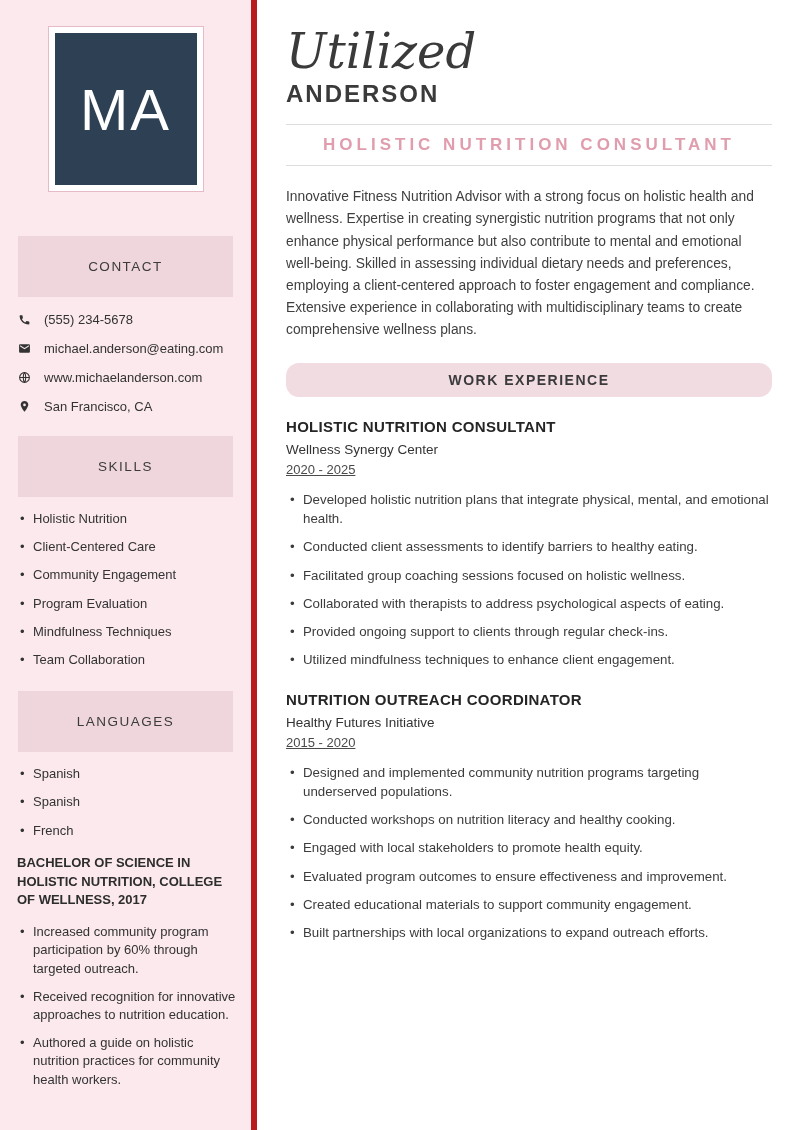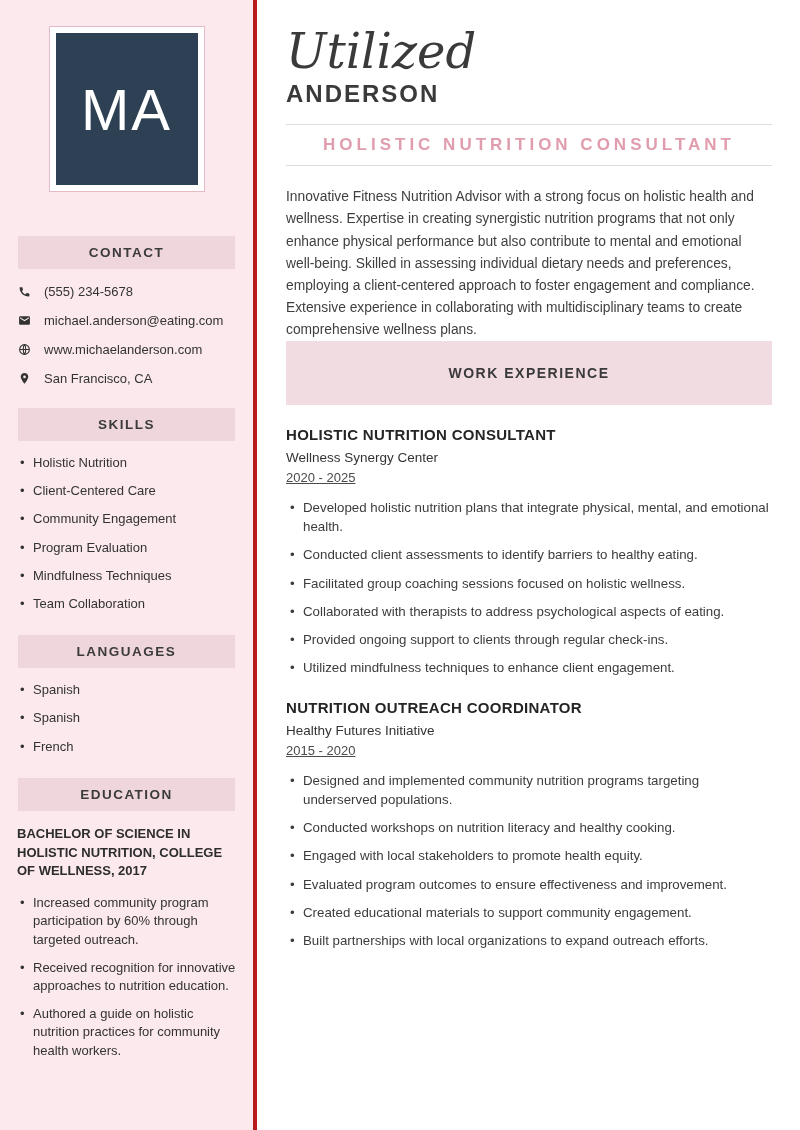--- a/index.html
+++ b/index.html
@@ -8,42 +8,42 @@
     font-family:"Liberation Sans", sans-serif;
     background:#ffffff;
     color:#3c3c3c;
   }
   .page { display:flex; width:800px; height:1130px; overflow:hidden; }
 
   
   .sidebar {
     width:257px; min-width:257px;
     background:#fbe9ed;
-    border-right:4px solid #b91c1c;
+    border-right:6px solid #b91c1c;
     padding-top:26px;
   }
   .avatar-frame {
     width:156px; margin:0 auto;
     background:#ffffff;
     border:1px solid #e6bac6;
     padding:6px;
   }
   .avatar-box {
     width:100%; height:152px;
     background:#2e4053;
     display:flex; align-items:center; justify-content:center;
   }
   .avatar-box span {
     color:#ffffff; font-size:58px; letter-spacing:2px;
     font-family:"Liberation Sans", sans-serif;
   }
   .band {
     margin:0 18px; background:#eed6dc;
-    text-align:center; padding:9px 0;
-    font-weight:bold; font-size:13.5px; letter-spacing:1.5px;
+    text-align:center; padding:23px 0;
+    font-weight:normal; font-size:13.5px; letter-spacing:1.5px;
     color:#3b3b3b;
   }
   .band.contact { margin-top:44px; }
   .band.mt { margin-top:22px; }
   .contact-list { list-style:none; margin:15px 10px 0 18px; }
   .contact-list li {
     display:flex; align-items:center; gap:13px;
     font-size:13px; color:#333; margin-bottom:14px;
   }
   .cicon { width:13px; height:13px; display:inline-flex; flex-shrink:0; }
@@ -72,23 +72,23 @@
   .rule { border:none; border-top:1px solid #ddd; margin:0; }
   .rule.r1 { margin-top:16px; }
   .job-title {
     text-align:center; color:#e09dad; font-weight:bold;
     font-size:17px; letter-spacing:4px; padding:10px 0;
   }
   .summary {
     margin-top:20px; font-size:13.8px; line-height:1.6; color:#3f3f3f;
   }
   .banner {
-    background:#f1dce2;
+    margin-top:22px; background:#f1dce2;
     text-align:center; font-weight:bold; font-size:14px;
-    letter-spacing:1.5px; color:#3a3a3a; padding:24px 0;
+    letter-spacing:1.5px; color:#3a3a3a; padding:9px 0;border-radius:13px;
   }
   .job { margin-top:21px; }
   .job h3 { font-size:15px; font-weight:bold; color:#252525; letter-spacing:0.3px; }
   .company { margin-top:7px; font-size:13.5px; color:#333; }
   .dates { margin-top:5px; font-size:13px; color:#4a4a4a;text-decoration:underline; }
   .job-bullets { list-style:none; margin-top:13px; }
   .job-bullets li {
     position:relative; padding-left:17px;
     font-size:13.3px; line-height:1.45; color:#3c3c3c; margin-bottom:9px;
   }
@@ -160,23 +160,20 @@
 
     <div class="band mt">
       <span>LANGUAGES</span>
     </div>
     <ul class="side-list">
       <li>Spanish</li>
       <li>Spanish</li>
       <li>French</li>
     </ul>
 
-    <div class="band mt">
-      <span>EDUCATION</span>
-    </div>
     <div class="edu-text">BACHELOR OF SCIENCE IN HOLISTIC NUTRITION, COLLEGE OF WELLNESS, 2017</div>
 
     <ul class="side-list">
       <li>Increased community program participation by 60% through targeted outreach.</li>
       <li>Received recognition for innovative approaches to nutrition education.</li>
       <li>Authored a guide on holistic nutrition practices for community health workers.</li>
     </ul>
   </aside>
 
   <main class="main">

